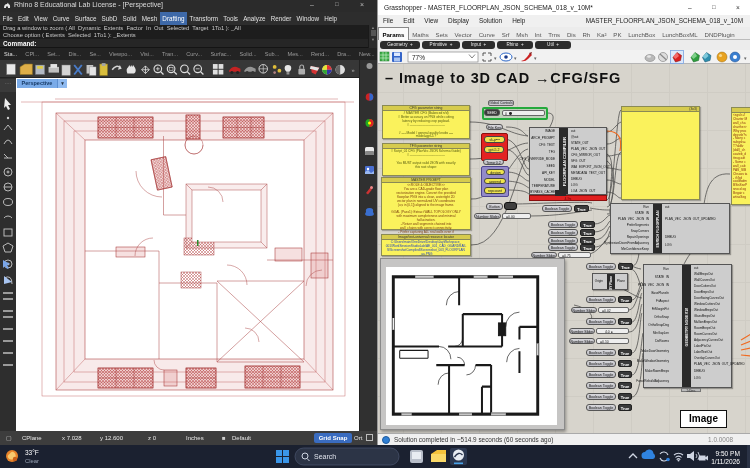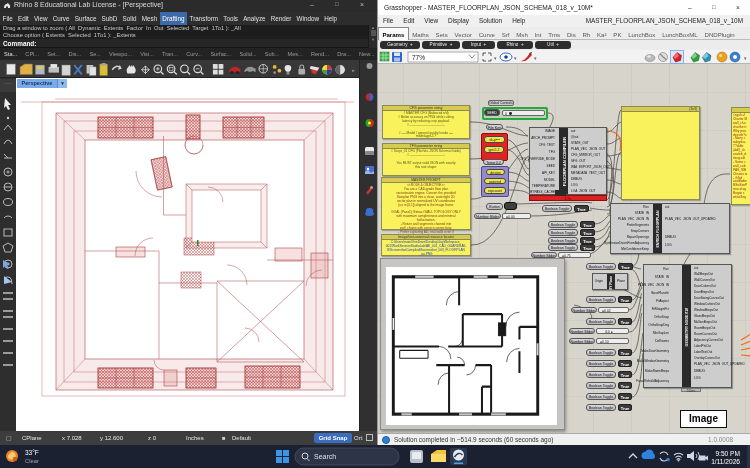--- a/index.html
+++ b/index.html
@@ -308,20 +308,21 @@
       <path d="M328.5 2.5 l4.5 3 -1 5 -5 1.5 -2.5 -4.5 z" fill="#2f8fae" stroke="#14506a" stroke-width="0.5"></path>
           <path d="M328.5 2.5 l2 3.5 -3.5 3 -2.5 -2.5 z" fill="#7fc8da"></path>
       <circle cx="344" cy="7" r="5" fill="#e8a21f" stroke="#9a6a10" stroke-width="0.5"></circle>
           <circle cx="342.5" cy="5.5" r="1.6" fill="#f8d88a"></circle>
       <circle cx="357" cy="7" r="5" fill="#3a7fd0" stroke="#1d4a8a" stroke-width="0.5"></circle>
           <circle cx="357" cy="7" r="2" fill="#fff"></circle>
       <text x="366" y="10" font-size="5" fill="#666">▾</text>
     </svg>
   </div>
   <div id="gh-canvas">
+    <div class="bigtxt" id="bt1" style="left:7px;top:6px;font-size:14.5px;letter-spacing:0.9px;">– Image to 3D CAD →CFG/SFG</div>
     <svg id="wires" width="373" height="369" viewBox="0 0 373 369" style="position:absolute;left:0;top:0;">
       <g stroke="#3a3a3a" stroke-width="0.8" fill="none" opacity="0.85">
         <path d="M92 58 C 120 58, 130 70, 150 72"></path>
         <path d="M92 95 C 125 95, 135 80, 150 79"></path>
         <path d="M93 135 C 120 137, 135 88, 150 85"></path>
         <path d="M93 181 C 130 183, 140 93, 151 92"></path>
         <path d="M170 49 C 190 50, 145 95, 151 98"></path>
         <path d="M128 63 C 145 63, 145 70, 150 72"></path>
         <path d="M127 75 C 142 76, 145 105, 151 105"></path>
         <path d="M127 85 C 142 86, 146 112, 151 111"></path>

